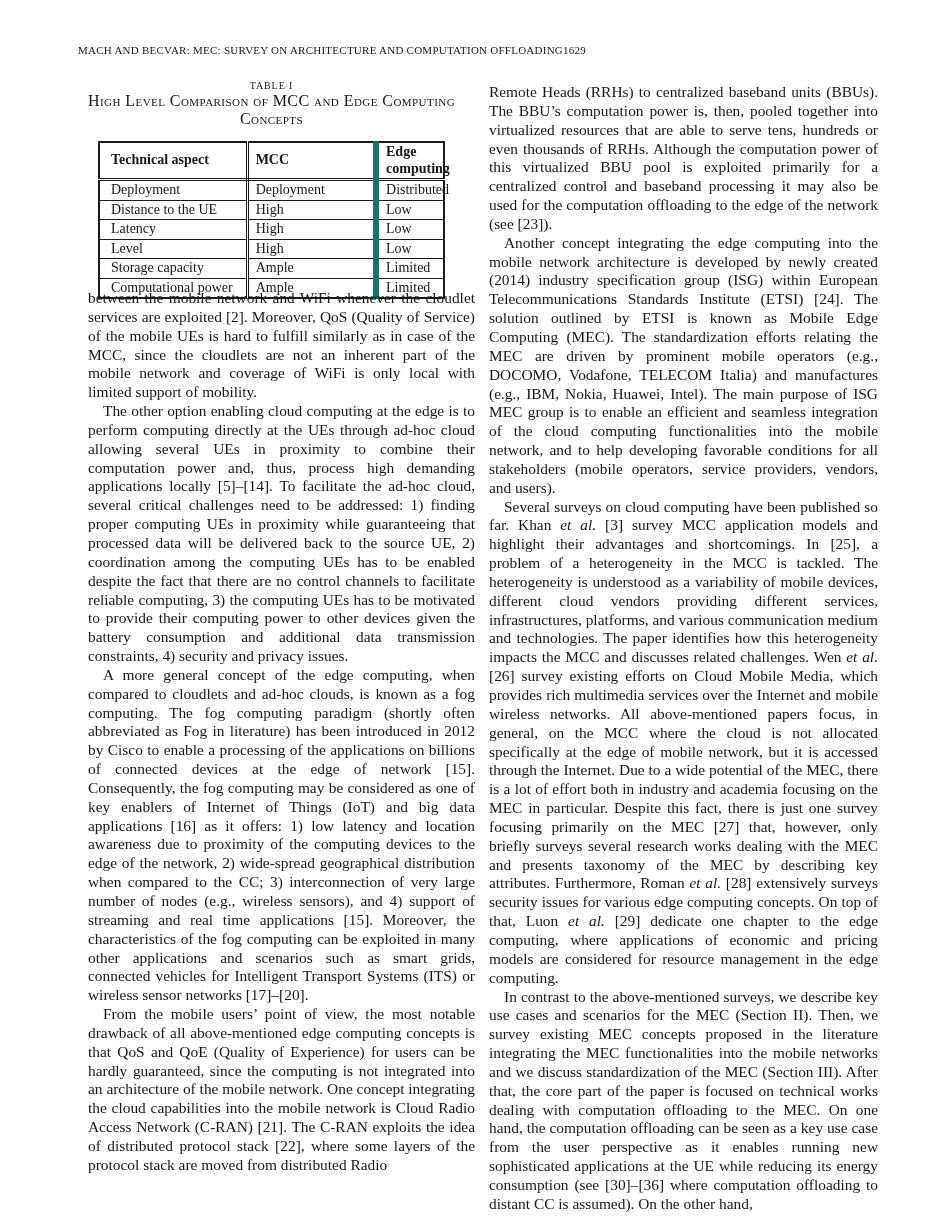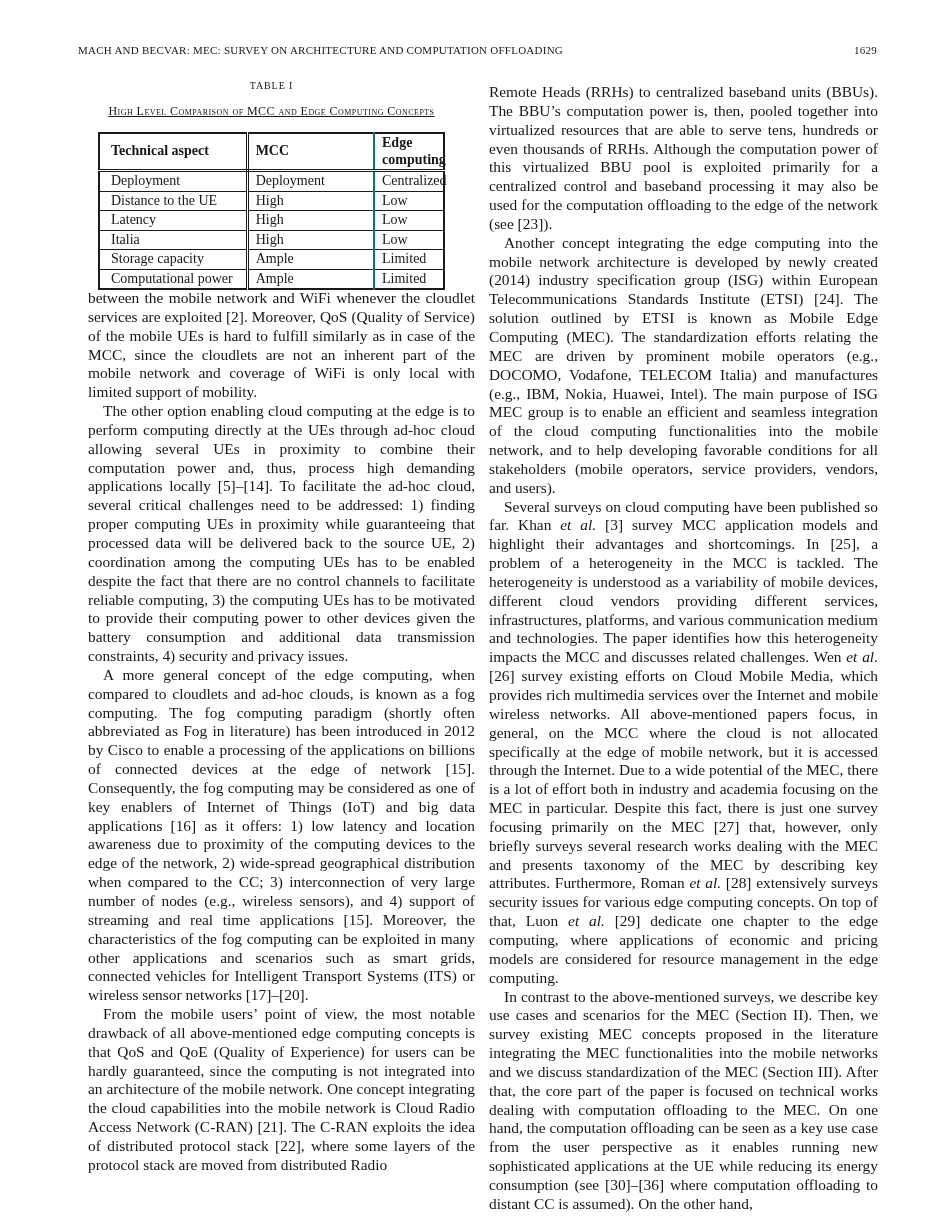--- a/index.html
+++ b/index.html
@@ -4,36 +4,36 @@
 <style>
   html, body { margin:0; padding:0; background:#e8e8e8; }
   .page {
     position:relative; width:952px; height:1232px; margin:0 auto;
     background:#ffffff; overflow:hidden;
     font-family:"Liberation Serif","DejaVu Serif",serif; color:#161616;
   }
   
   .running-header {
     position:absolute; top:44px; left:78px; width:799px;
-    display:flex; justify-content:space-between; align-items:baseline;
+    display:flex; align-items:baseline;
     font-size:11px; letter-spacing:0.25px; white-space:nowrap;
   }
   
   .table-block { position:absolute; top:80px; left:78px; width:387px; text-align:center; }
   .caption-label { font-size:10px; letter-spacing:0.9px; }
-  .caption-title { font-size:12px; font-variant:small-caps; letter-spacing:0.45px; margin-top:13px;text-decoration:underline; }
+  .caption-title { font-size:16px; font-variant:small-caps; letter-spacing:0.45px; margin-top:1px; }
   
   table.cmp-table {
     margin:13px auto 0; width:347px; border-collapse:collapse;
     font-size:14px; border:2px solid #1a1a1a; table-layout:fixed;
   }
   .cmp-table th, .cmp-table td { text-align:left; padding:1px 7px; line-height:16.5px; }
   .cmp-table th { font-weight:bold; border-bottom:3px double #1a1a1a; }
   .cmp-table th:nth-child(1), .cmp-table td:nth-child(1) { width:37%; border-right:3px double #1a1a1a;padding-left:11px; }
-  .cmp-table th:nth-child(2), .cmp-table td:nth-child(2) { width:32%; border-right:2px solid #0f766e; }
+  .cmp-table th:nth-child(2), .cmp-table td:nth-child(2) { width:32%; border-right:6px solid #0f766e; }
   .cmp-table tbody td { border-bottom:1px solid #1a1a1a; }
   
   .text-col {
     position:absolute; font-size:15.4px; line-height:18.85px;
     text-align:justify; text-justify:inter-word;
   }
   .text-col p { margin:0; }
   .text-col p.indent { text-indent:15px; }
   #left-col  { top:289px; left:88px;  width:387px; }
   #right-col { top:83px;  left:489px; width:389px; }
@@ -56,34 +56,34 @@
         <tr>
             <th>Technical aspect</th>
             <th>MCC</th>
             <th>Edge computing</th>
           </tr>
       </thead>
       <tbody>
           <tr>
             <td>Deployment</td>
             <td>Deployment</td>
-            <td>Centralized</td>
+            <td>Distributed</td>
           </tr>
           <tr>
             <td>Distance to the UE</td>
             <td>High</td>
             <td>Low</td>
           </tr>
           <tr>
             <td>Latency</td>
             <td>High</td>
             <td>Low</td>
           </tr>
           <tr>
-            <td>Italia</td>
+            <td>Level</td>
             <td>High</td>
             <td>Low</td>
           </tr>
           <tr>
             <td>Storage capacity</td>
             <td>Ample</td>
             <td>Limited</td>
           </tr>
           <tr>
             <td>Computational power</td>

